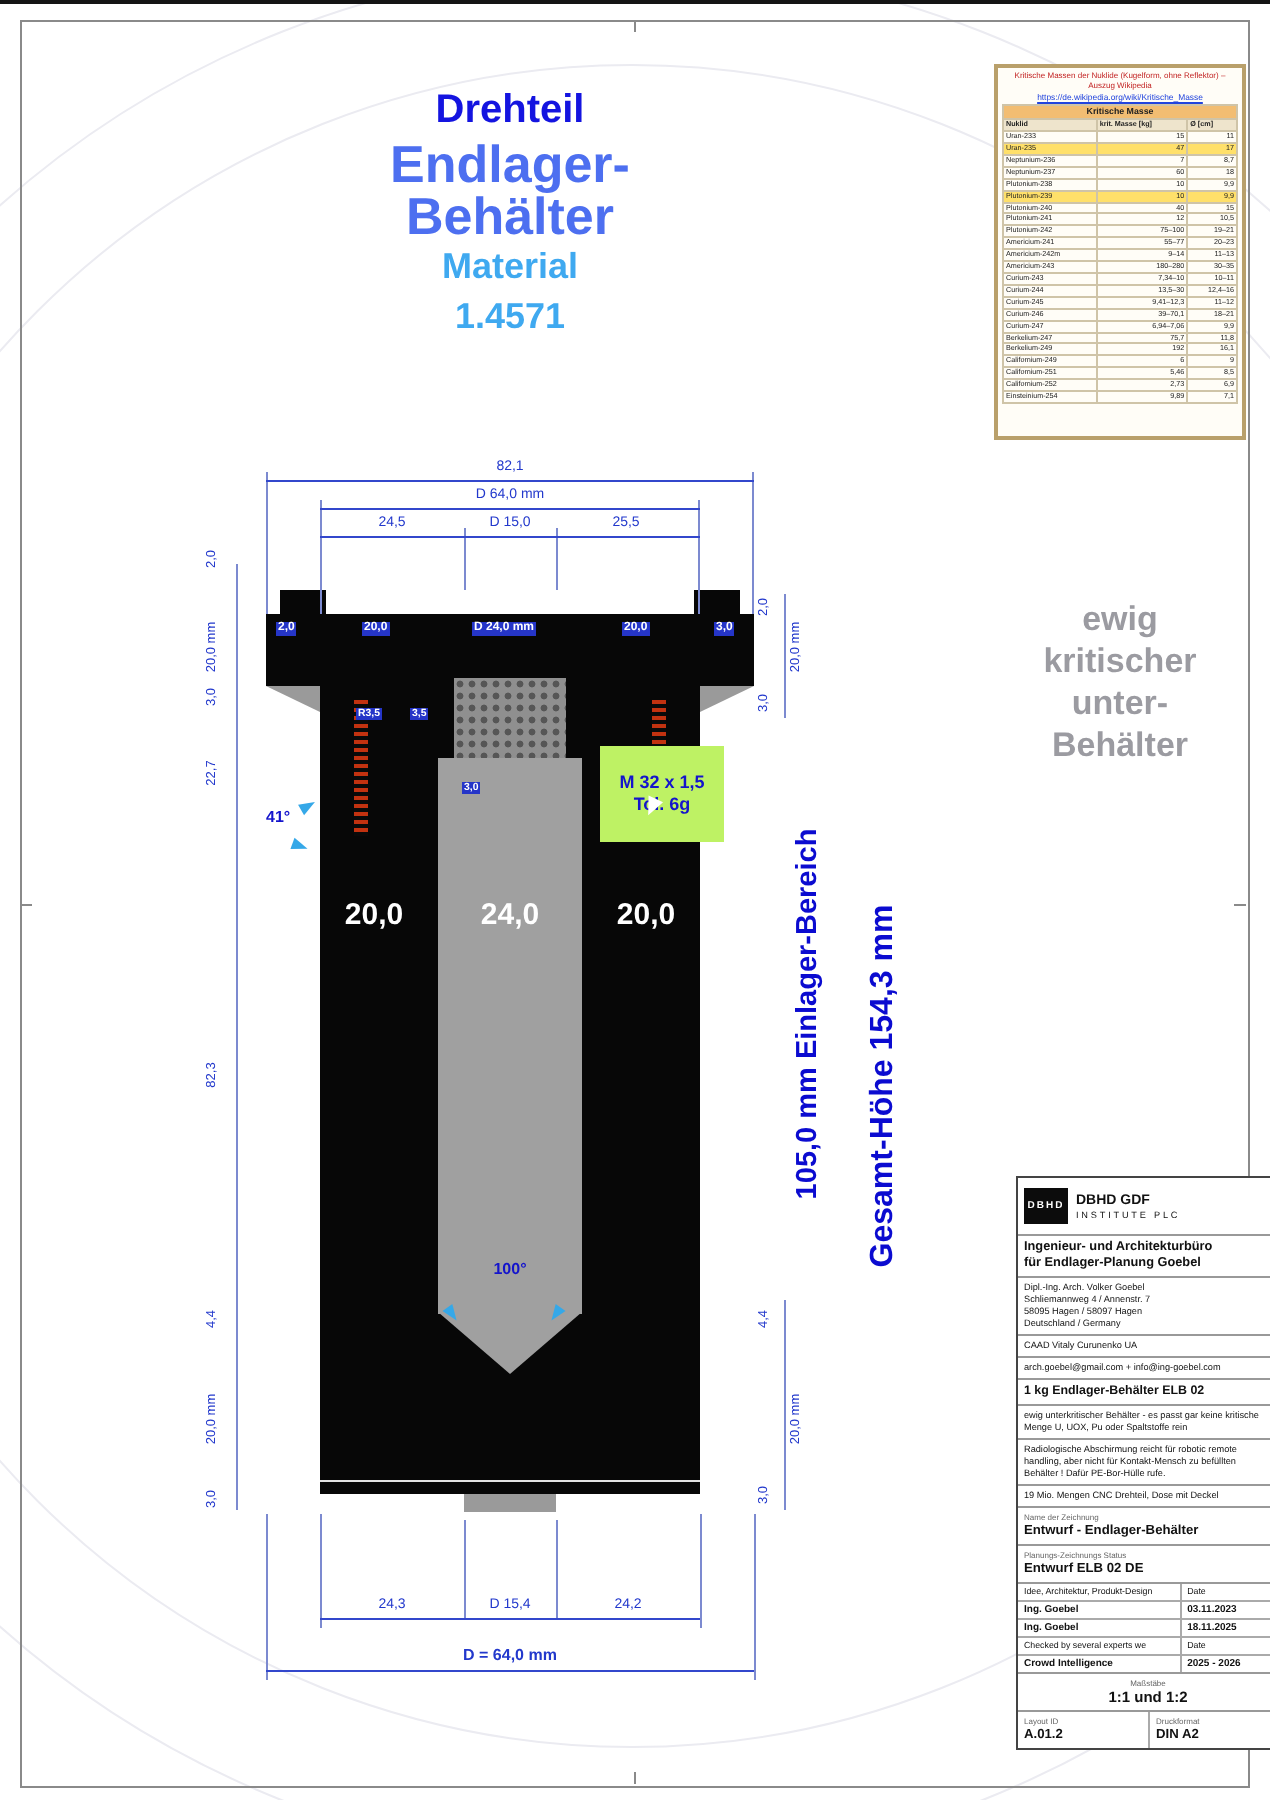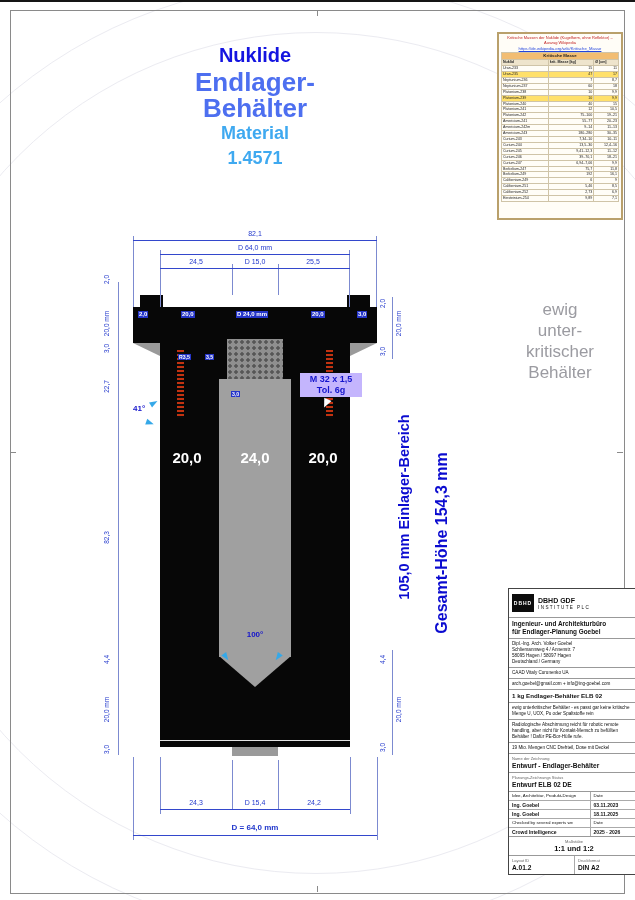--- a/index.html
+++ b/index.html
@@ -20,36 +20,36 @@
   .wiki-note{color:#c22222;font-size:4px;line-height:4.6px;text-align:center;}
   .wiki-url{color:#2244dd;font-size:4.2px;text-decoration:underline;text-align:center;margin:1px 0;display:block;}
   .wiki-table{width:100%;border-collapse:collapse;font-size:3.6px;color:#222;}
   .wiki-table th,.wiki-table td{border:0.5px solid #cfc4a8;padding:0 1px;line-height:4.9px;text-align:left;}
   .wt-title th{background:#f2bd72;text-align:center;font-size:4.4px;line-height:6px;}
   .wt-head th{background:#eee4cc;}
   .wiki-table tr.hl td{background:#ffe06a;}
   .wiki-table td:nth-child(2),.wiki-table td:nth-child(3){text-align:right;}
   
   .sidenote{position:absolute;left:500px;top:297px;width:120px;text-align:center;color:#9b9ba1;
-            font-weight:normal;font-size:17px;line-height:21px;}
+            font-weight:bold;font-size:17px;line-height:21px;}
   
   .blk{position:absolute;background:#070707;}
   .gry{position:absolute;background:#9f9f9f;}
   .chip{position:absolute;background:#2535c8;color:#fff;font-size:6px;font-weight:bold;
         line-height:7px;padding:0 1px;white-space:nowrap;}
   .chip-sm{font-size:5.2px;line-height:6px;}
   .biglabel{position:absolute;color:#fff;font-weight:bold;font-size:15px;text-align:center;width:44px;}
   .dim{position:absolute;color:#2238cc;font-size:7px;white-space:nowrap;text-align:center;}
   .dimline{position:absolute;background:#3347cc;}
   .ext{position:absolute;background:#7c8ad0;}
   .rot{transform:rotate(-90deg);}
   .dimrot{position:absolute;color:#2238cc;font-size:6.5px;text-align:center;width:40px;white-space:nowrap;}
   .bigrot{position:absolute;font-weight:bold;color:#0b0bd0;text-align:center;white-space:nowrap;}
-  .m32{position:absolute;left:300px;top:371px;width:62px;background:#c4b5fd;color:#1414cc;
-       font-weight:bold;font-size:9px;line-height:11px;text-align:center;padding:1px 0;}
+  .m32{position:absolute;left:300px;top:371px;width:62px;background:#bef264;color:#1414cc;
+       font-weight:bold;font-size:9px;line-height:11px;text-align:center;padding:13px 0;}
   .cyan-arrow{position:absolute;width:0;height:0;border-top:3px solid transparent;
               border-bottom:3px solid transparent;border-left:8px solid #35a8e8;}
   .white-arrow{position:absolute;width:0;height:0;border-left:4px solid transparent;
                border-right:4px solid transparent;border-top:9px solid #fff;}
   .angle{position:absolute;color:#1414cc;font-weight:bold;font-size:8px;}
   .thread{position:absolute;width:7px;background:repeating-linear-gradient(180deg,#c23210 0 2px,#0a0a0a 2px 4px);}
   .dots{position:absolute;left:227px;top:337px;width:56px;height:41px;background-color:#8f8f8f;
         background-image:radial-gradient(circle at 3px 3px,#565656 1.5px,transparent 1.9px);background-size:6px 6px;}
   .chamL{position:absolute;left:133px;top:341px;width:27px;height:13px;background:#9a9a9a;
          clip-path:polygon(0 0,100% 0,100% 100%);}
@@ -91,21 +91,21 @@
 
   <div class="arc" style="left:-160px;top:-20px;width:950px;height:950px;"></div>
   <div class="arc" style="left:-105px;top:30px;width:840px;height:840px;"></div>
   <div class="frame"></div>
   <div class="tick" style="left:317px;top:8px;width:1px;height:6px;"></div>
   <div class="tick" style="left:317px;top:884px;width:1px;height:6px;"></div>
   <div class="tick" style="left:10px;top:450px;width:6px;height:1px;"></div>
   <div class="tick" style="left:617px;top:450px;width:6px;height:1px;"></div>
 
   <div class="heading">
-    <div class="h1">Nuklide</div>
+    <div class="h1">Drehteil</div>
     <div class="h2">Endlager-</div>
     <div class="h2">Behälter</div>
     <div class="h3">Material</div>
     <div class="h3">1.4571</div>
   </div>
 
   <div class="wiki">
     <div class="wiki-note">Kritische Massen der Nuklide (Kugelform, ohne Reflektor) – Auszug Wikipedia</div>
     <a class="wiki-url" href="#">https://de.wikipedia.org/wiki/Kritische_Masse</a>
     <table class="wiki-table">
@@ -234,22 +234,22 @@
             <td>Einsteinium-254</td>
             <td>9,89</td>
             <td>7,1</td>
           </tr>
         </tbody>
     </table>
   </div>
 
   <div class="sidenote">
     <div>ewig</div>
+    <div>kritischer</div>
     <div>unter-</div>
-    <div>kritischer</div>
     <div>Behälter</div>
   </div>
 
   <div>
 
     <div class="blk" style="left:140px;top:293px;width:23px;height:13px;"></div>
     <div class="blk" style="left:347px;top:293px;width:23px;height:13px;"></div>
     <div class="blk" style="left:133px;top:305px;width:244px;height:36px;"></div>
     <div class="blk" style="left:160px;top:341px;width:190px;height:404px;"></div>
     <div class="chamL"></div>

